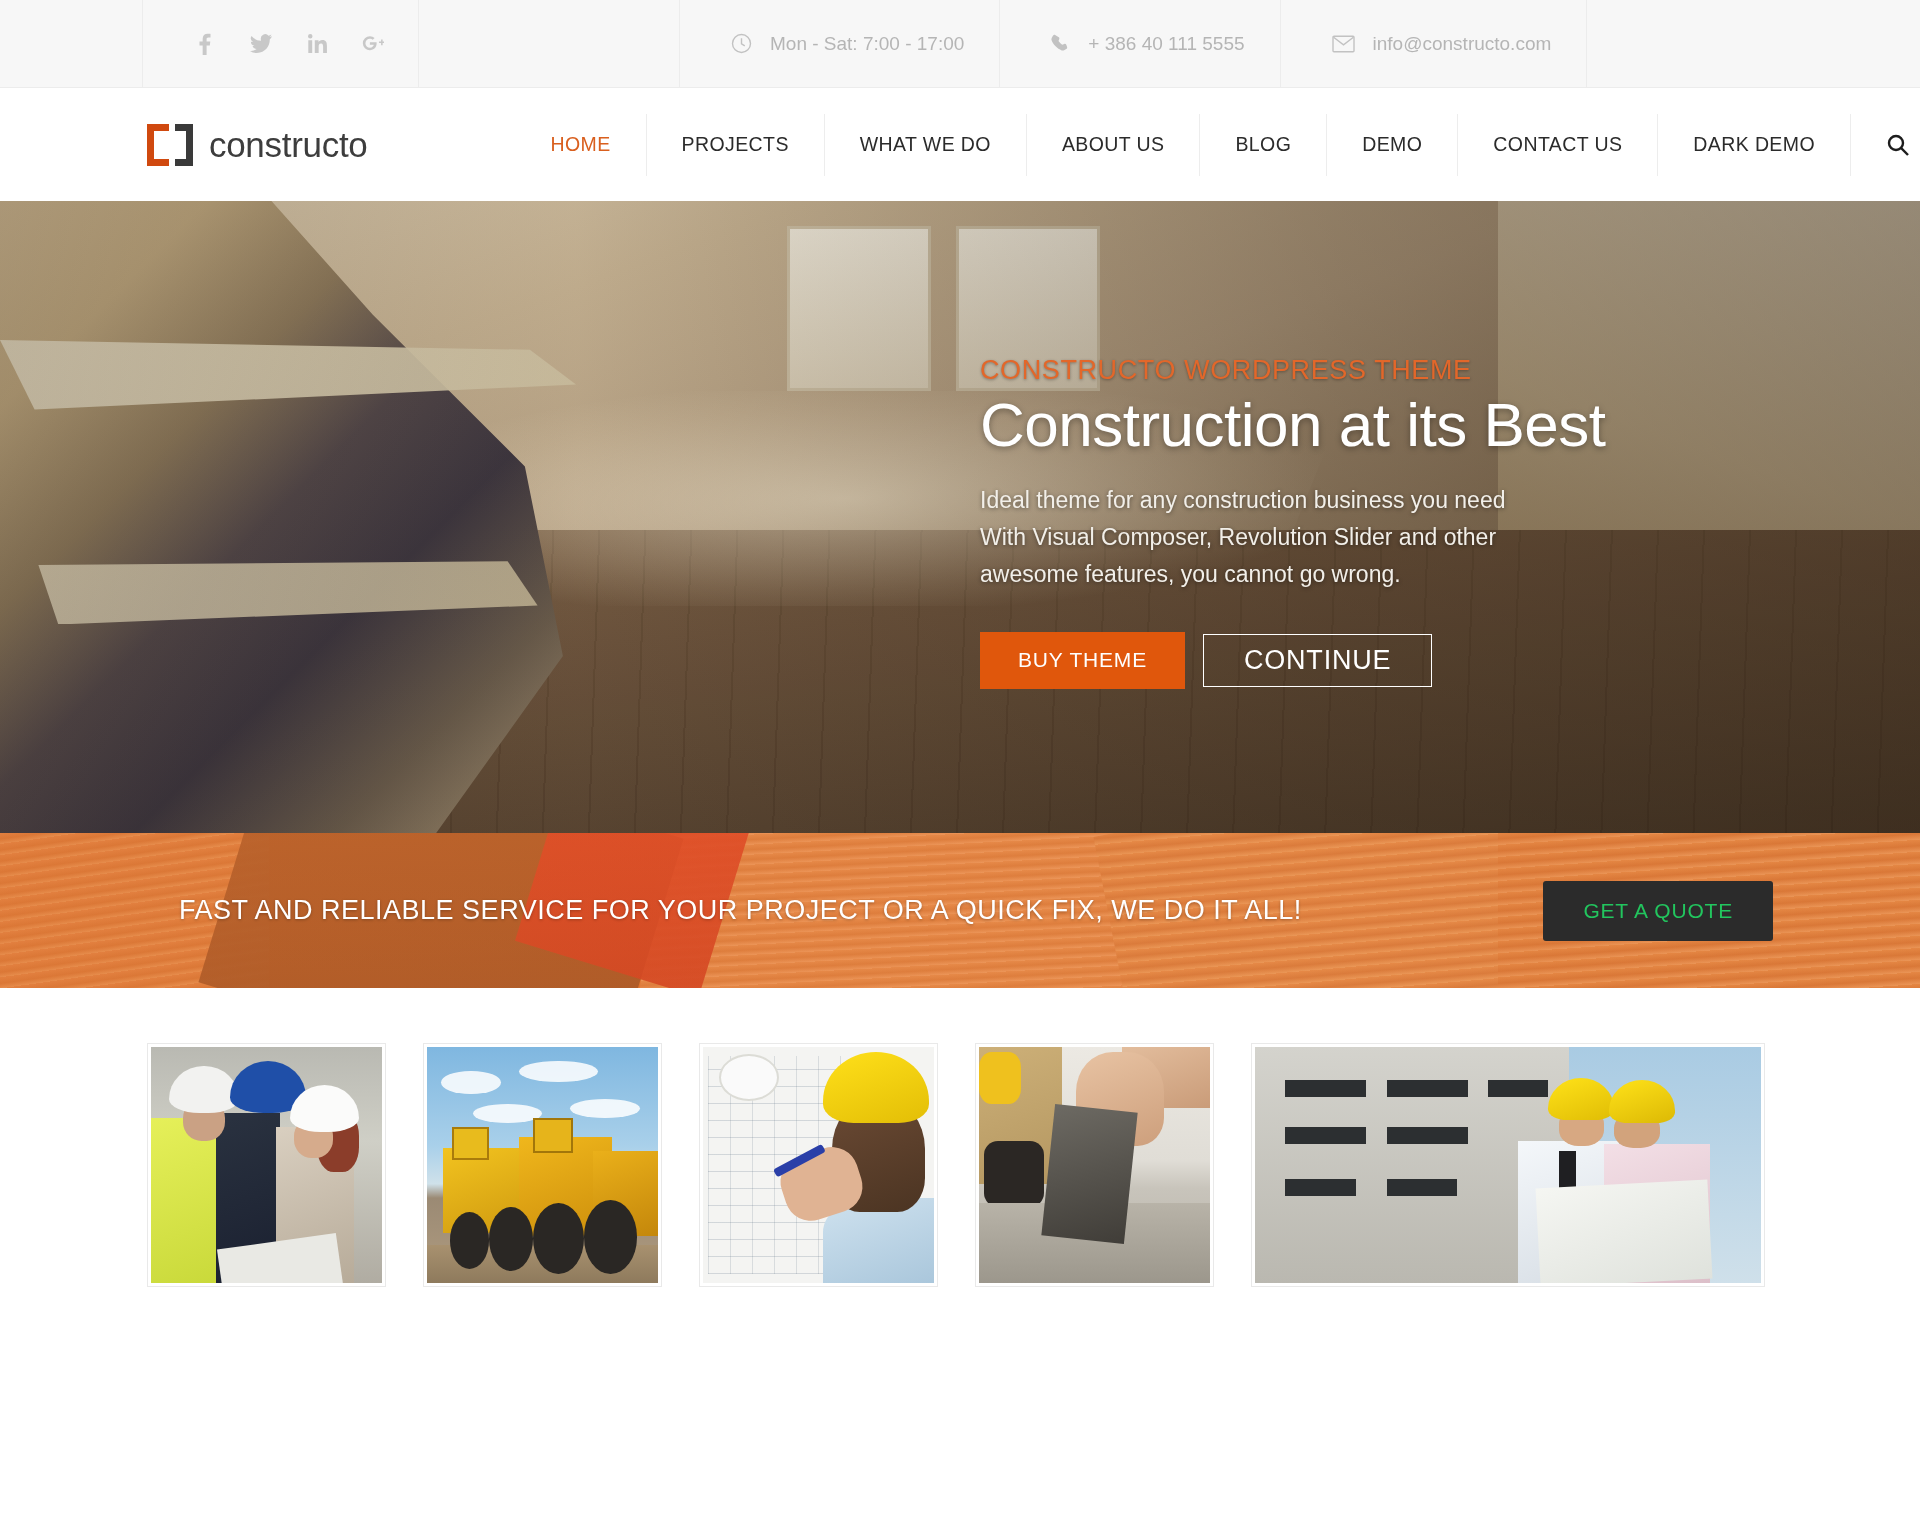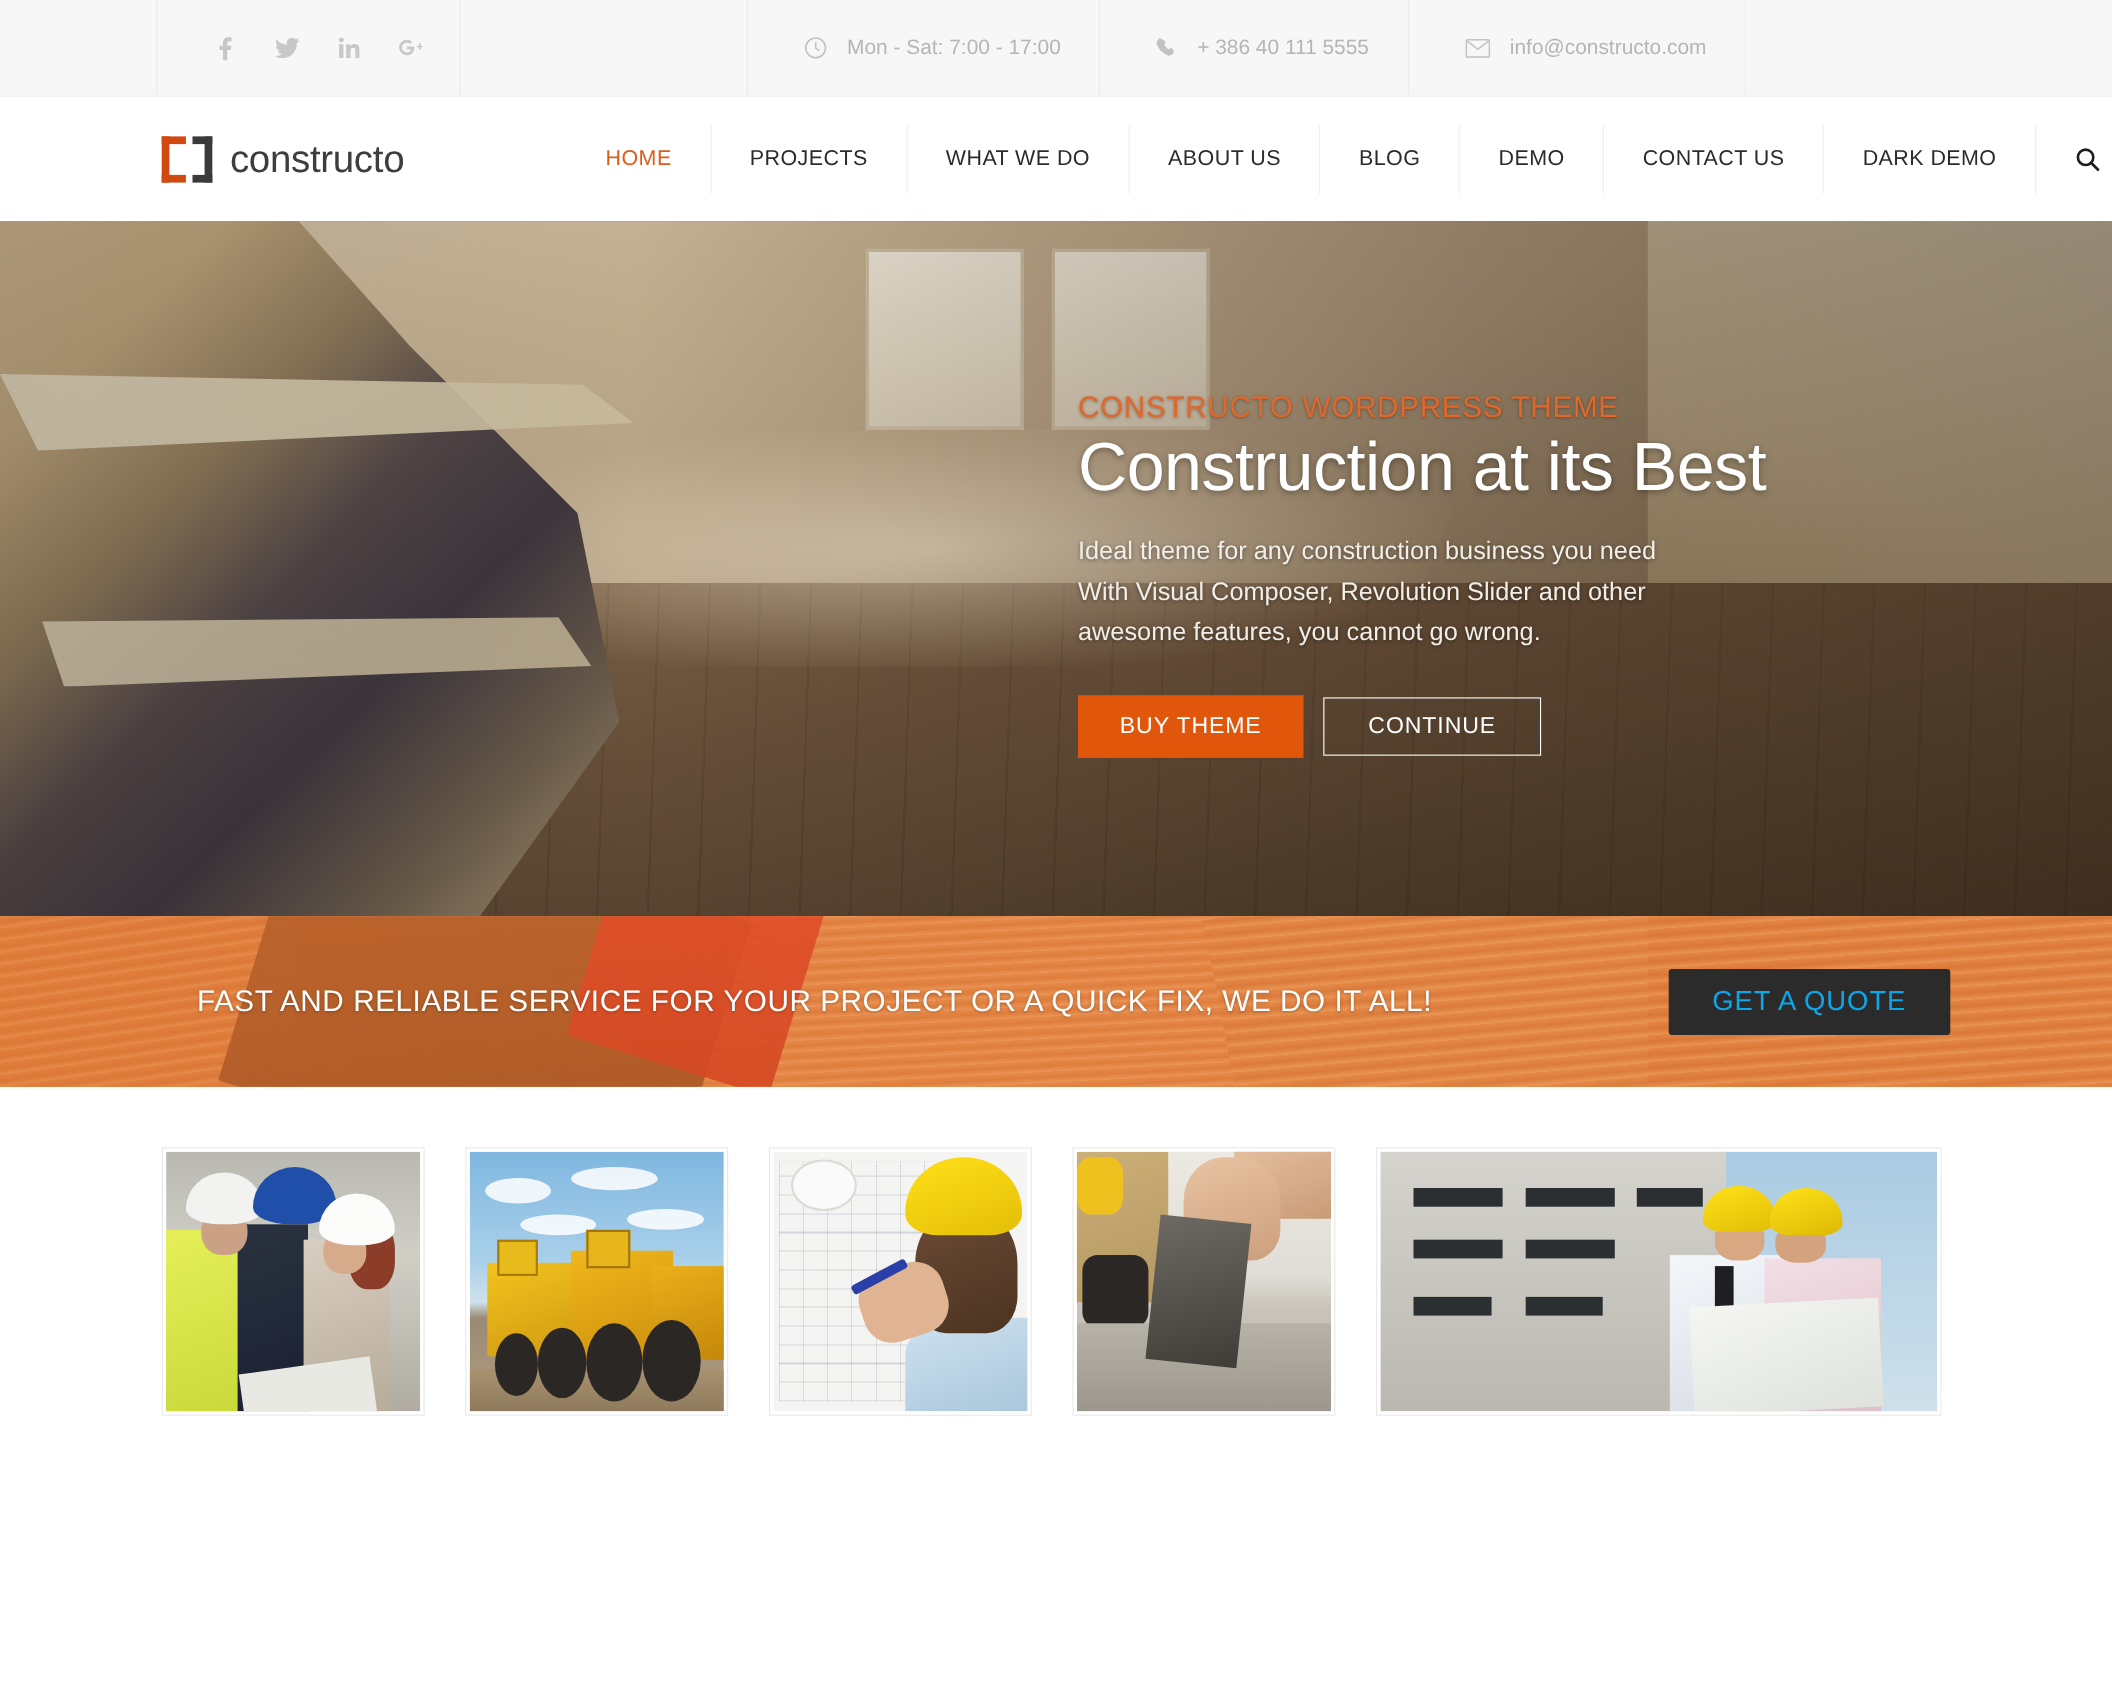--- a/index.html
+++ b/index.html
@@ -238,21 +238,21 @@
     display: inline-flex;
     align-items: center;
     justify-content: center;
     border: none;
     cursor: pointer;
     font-family: "Liberation Sans", sans-serif;
   }
   .btn-continue {
     background: transparent;
     color: #ffffff;
-    font-size: 21px;
+    font-size: 27px;
     letter-spacing: 0.8px;
     padding: 0 40px;
     height: 53px;
     display: inline-flex;
     align-items: center;
     justify-content: center;
     border: 1.5px solid #ffffff;
     cursor: pointer;
     font-family: "Liberation Sans", sans-serif;
   }
@@ -315,22 +315,22 @@
     padding: 0 147px;
   }
   .cta-text {
     color: #ffffff;
     font-size: 27px;
     letter-spacing: 0.5px;
     text-shadow: 0 1px 3px rgba(0,0,0,0.28);
   }
   .cta-btn {
     background: #2b2b2b;
-    color: #0ea5e9;
-    font-size: 25px;
+    color: #22c55e;
+    font-size: 21px;
     letter-spacing: 0.8px;
     padding: 0 40px;
     height: 60px;
     display: inline-flex;
     align-items: center;
     justify-content: center;
     border: none;
     border-radius: 3px;
     cursor: pointer;
     font-family: "Liberation Sans", sans-serif;

